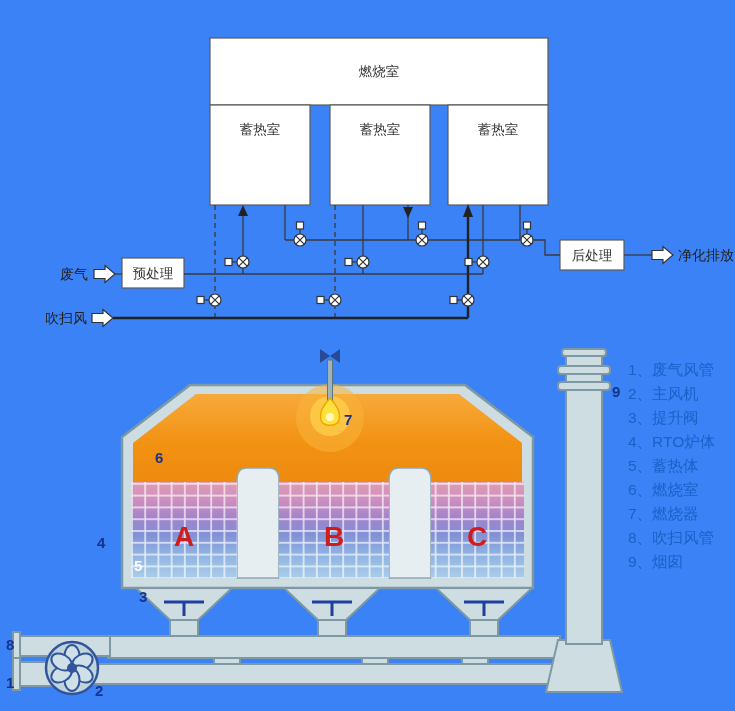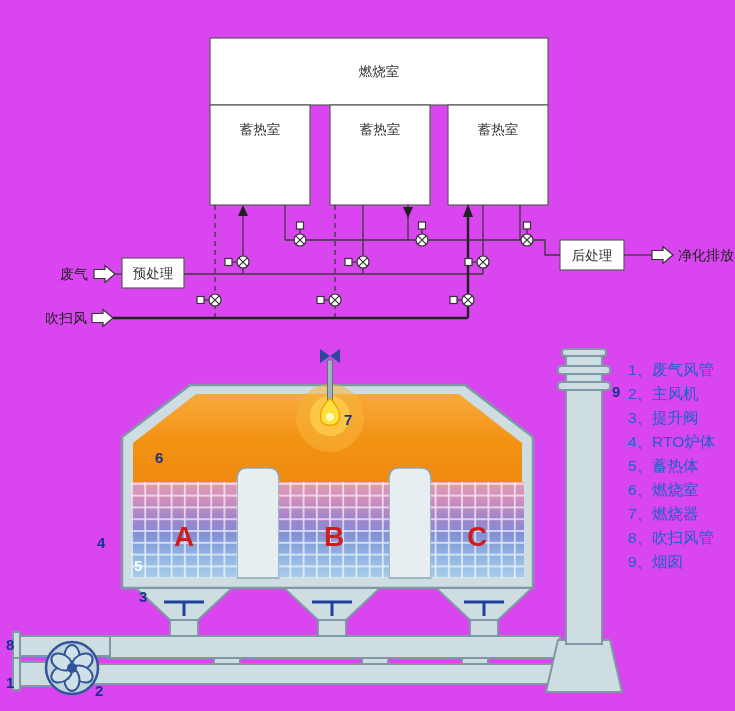--- a/index.html
+++ b/index.html
@@ -1,17 +1,17 @@
 <!DOCTYPE html>
 <html><head>
 <meta charset="utf-8">
 <style>
   html,body { margin:0; padding:0; background:#ffffff; }
   .page {
-    position:relative; width:735px; height:711px; background:#d946ef;
+    position:relative; width:735px; height:711px; background:#3b82f6;
     font-family:"Liberation Sans", sans-serif; overflow:hidden;
   }
   svg text { font-family:"Liberation Sans", sans-serif; }
   .sch-label   { font-size:13.5px; fill:#333; }
   .side-label  { font-size:14px;   fill:#222; }
   .num-label   { font-size:15px; font-weight:bold; fill:#16338e; }
   .num-label-w { font-size:15px; font-weight:bold; fill:#ffffff; }
   .bed-letter  { font-size:28px; font-weight:bold; fill:#cf1d1d; }
   .legend-text { font-size:15.5px; }
 </style>

